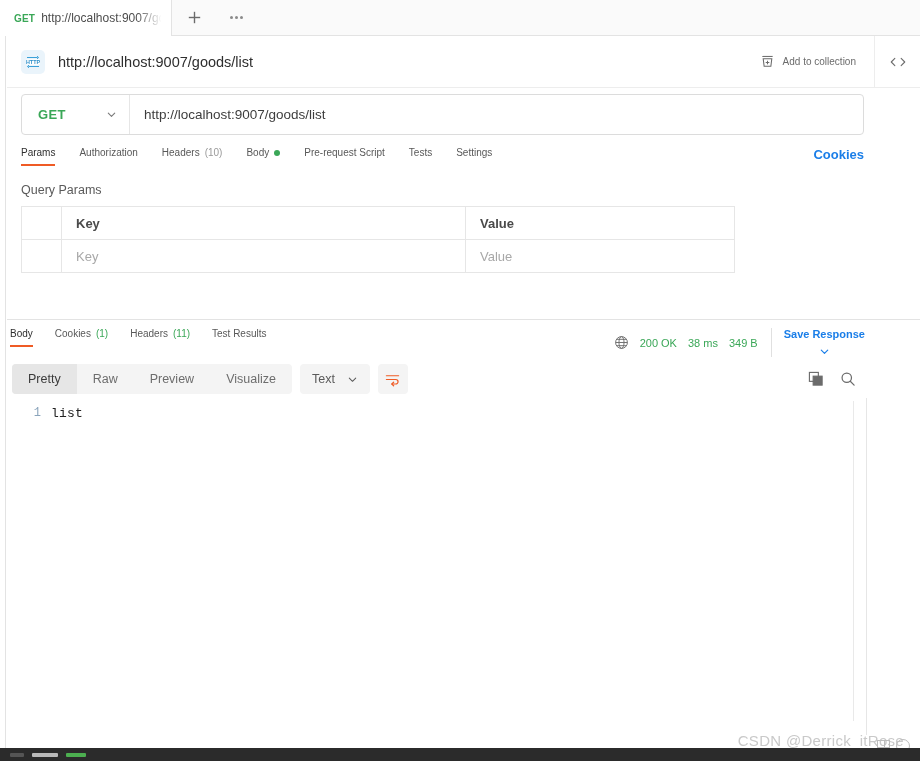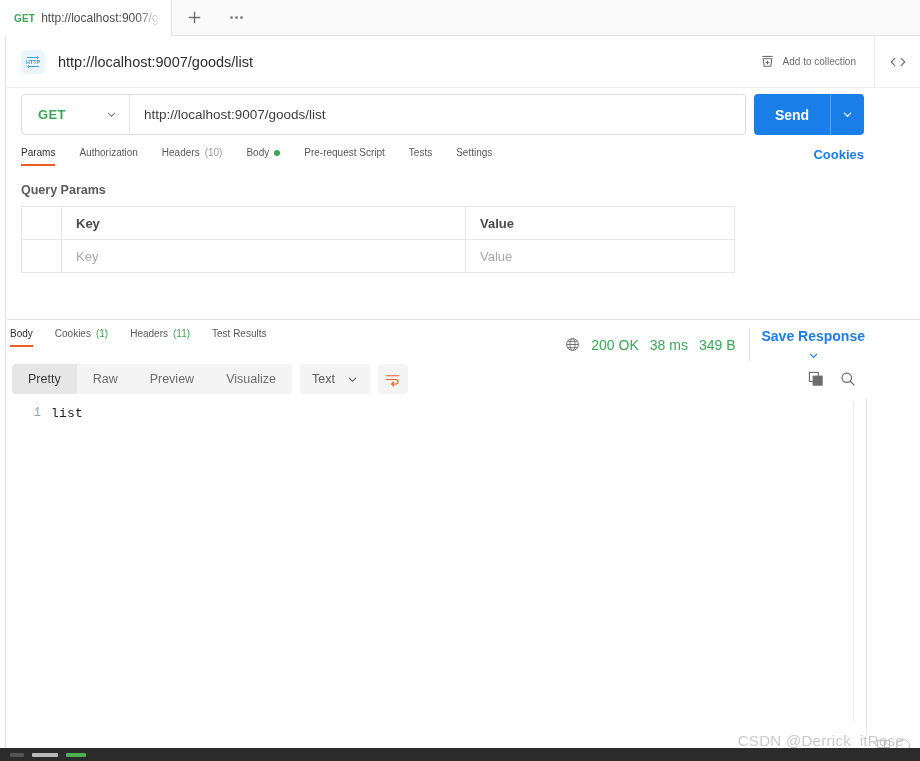--- a/index.html
+++ b/index.html
@@ -253,21 +253,21 @@
     color: #1a7ee8;
     font-size: 13px;
     font-weight: 700;
   }
 
   
   .qp-label {
     position: absolute;
     left: 21px; top: 183px;
     font-size: 12.5px;
-    font-weight: 700;
+    font-weight: 400;
     color: #5a5a5a;
   }
   .qp-table {
     position: absolute;
     left: 21px; top: 206px;
     width: 714px;
     border: 1px solid #e6e6e6;
     border-bottom: none;
   }
   .qp-row {
@@ -318,21 +318,21 @@
     align-items: flex-start;
   }
   .resptabs .rtab { margin-right: 22px; }
   .resptabs .count-green { color: #3aa757; }
 
   .resp-meta {
     margin-left: auto;
     display: flex;
     align-items: center;
     gap: 11px;
-    font-size: 14px;
+    font-size: 11px;
     color: #3aa757;
     padding-bottom: 8px;
   }
   .resp-meta .globe { color: #6b6b6b; display: flex; align-items: center; }
   .save-resp {
     color: #1a7ee8;
     font-weight: 700;
     display: flex; align-items: center; gap: 6px;
     border-left: 1px solid #e0e0e0;
     padding-left: 12px;
@@ -554,30 +554,20 @@
       <div class="method-sel">
         <span class="m-label">GET</span>
         <span class="caret">
           <svg width="11" height="11" viewBox="0 0 12 12" fill="none" stroke="currentColor" stroke-width="1.2" stroke-linecap="round" stroke-linejoin="round">
             <polyline points="2.5,4.5 6,8 9.5,4.5"></polyline>
           </svg>
         </span>
       </div>
       <div class="url-text" placeholder="Enter URL or paste text">http://localhost:9007/goods/list</div>
     </div>
-    <div class="sendgrp">
-      <div class="send-btn">Send</div>
-      <div class="send-caret">
-        <span>
-          <svg width="11" height="11" viewBox="0 0 12 12" fill="none" stroke="currentColor" stroke-width="1.4" stroke-linecap="round" stroke-linejoin="round">
-            <polyline points="2.5,4.5 6,8 9.5,4.5"></polyline>
-          </svg>
-        </span>
-      </div>
-    </div>
   </div>
 
   <div class="reqtabs">
     <div class="rtab active">
       <span>Params</span>
     </div>
     <div class="rtab">
       <span>Authorization</span>
     </div>
     <div class="rtab">

